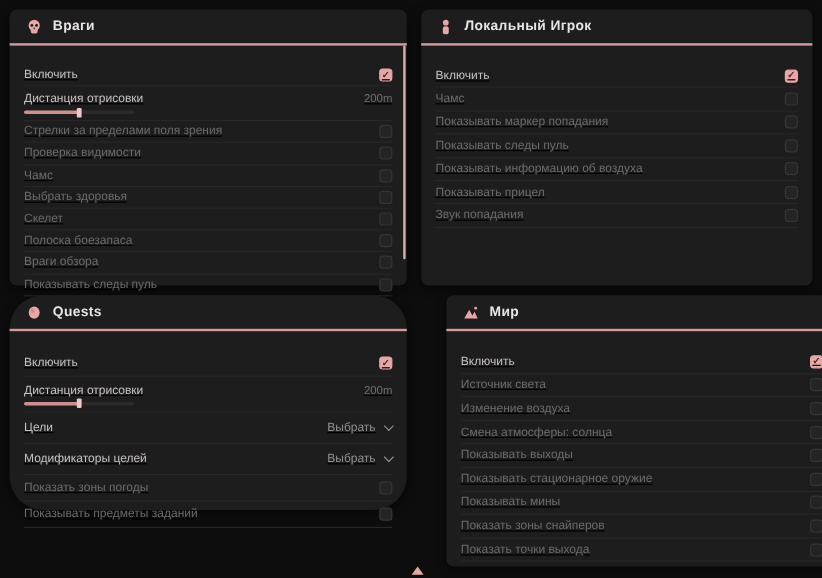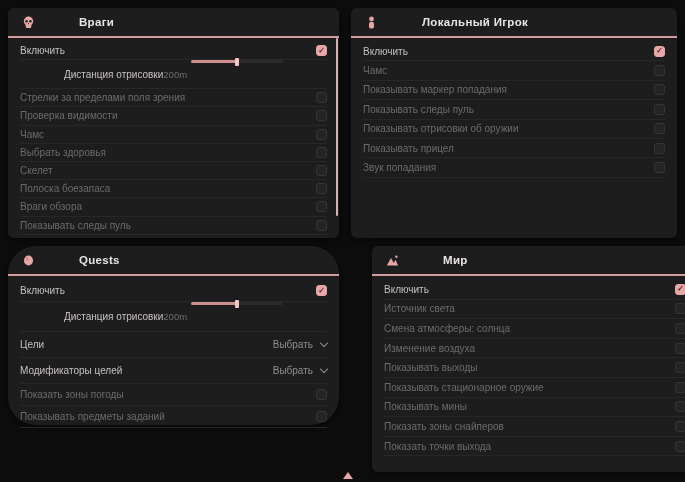--- a/index.html
+++ b/index.html
@@ -7,36 +7,36 @@
         font-family:"Liberation Sans",sans-serif;}
   .panel{position:absolute;background:#1d1d1d;border-radius:6px;
          box-shadow:0 2px 8px rgba(0,0,0,.55);}
   #panel-enemies{left:8px;top:8px;width:331px;height:230px;}
   #panel-player{left:351px;top:8px;width:326px;height:230px;}
   #panel-quests{left:8px;top:246px;width:331px;height:179px;border-radius:28px;}
   #panel-world{left:372px;top:246px;width:326px;height:226px;}
 
   .panel-header{height:28px;display:flex;align-items:center;gap:9px;padding:0 14px;
                 border-bottom:2px solid #d39c9c;}
-  .panel-title{color:#e9e4e4;font-size:11.5px;font-weight:bold;letter-spacing:.3px;margin-left:35px;}
+  .panel-title{color:#e9e4e4;font-size:11.5px;font-weight:bold;letter-spacing:.3px;}
   .hicon{width:13px;height:13px;flex:none;display:flex;}
 
-  .panel-body{position:relative;padding:4px 12px;}
+  .panel-body{position:relative;padding:16px 12px;text-decoration:underline;}
   .row{display:flex;align-items:center;justify-content:space-between;
        border-bottom:1px solid #272727;height:19px;box-sizing:border-box;}
   .lbl{font-size:10px;color:#6f6a6a;white-space:nowrap;}
   .row.bright .lbl{color:#c7c0c0;}
 
   .checkbox{width:11px;height:11px;border-radius:3px;background:#242424;
             border:1px solid #353535;box-sizing:border-box;flex:none;
             display:flex;align-items:center;justify-content:center;}
   .checkbox.checked{background:#e5a7a7;border-color:#e5a7a7;}
   .check{font-size:8px;line-height:1;color:#4a2424;font-weight:bold;}
 
-  .row.slider{align-items:stretch;justify-content:center;gap:4px;}
+  .row.slider{flex-direction:column;align-items:stretch;justify-content:center;gap:4px;}
   .slider-top{display:flex;justify-content:space-between;align-items:center;}
   .val{font-size:9.5px;color:#6e6e6e;}
   .track{position:relative;width:92px;height:3px;background:#2e2a2a;border-radius:2px;}
   .fill{position:absolute;left:0;top:0;bottom:0;background:#cf8f8f;border-radius:2px;}
   .handle{position:absolute;top:-2.5px;width:4px;height:8px;background:#f1c7c7;border-radius:1px;}
 
   .select{display:flex;align-items:center;gap:8px;}
   .sel-val{font-size:10px;color:#8f8f8f;}
   .chev{width:5px;height:5px;border-right:1.4px solid #8f8f8f;border-bottom:1.4px solid #8f8f8f;
         transform:rotate(45deg);margin-top:-3px;flex:none;}
@@ -147,21 +147,21 @@
         </div>
         <div class="row toggle">
           <span class="lbl">Показывать маркер попадания</span>
           <span class="checkbox"></span>
         </div>
         <div class="row toggle">
           <span class="lbl">Показывать следы пуль</span>
           <span class="checkbox"></span>
         </div>
         <div class="row toggle">
-          <span class="lbl">Показывать отрисовки об оружии</span>
+          <span class="lbl">Показывать информацию об воздуха</span>
           <span class="checkbox"></span>
         </div>
         <div class="row toggle">
           <span class="lbl">Показывать прицел</span>
           <span class="checkbox"></span>
         </div>
         <div class="row toggle">
           <span class="lbl">Звук попадания</span>
           <span class="checkbox"></span>
         </div>
@@ -235,25 +235,25 @@
           <span class="lbl">Включить</span>
           <span class="checkbox checked">
             <span class="check">✓</span>
           </span>
         </div>
         <div class="row toggle">
           <span class="lbl">Источник света</span>
           <span class="checkbox"></span>
         </div>
         <div class="row toggle">
+          <span class="lbl">Изменение воздуха</span>
+          <span class="checkbox"></span>
+        </div>
+        <div class="row toggle">
           <span class="lbl">Смена атмосферы: солнца</span>
-          <span class="checkbox"></span>
-        </div>
-        <div class="row toggle">
-          <span class="lbl">Изменение воздуха</span>
           <span class="checkbox"></span>
         </div>
         <div class="row toggle">
           <span class="lbl">Показывать выходы</span>
           <span class="checkbox"></span>
         </div>
         <div class="row toggle">
           <span class="lbl">Показывать стационарное оружие</span>
           <span class="checkbox"></span>
         </div>

